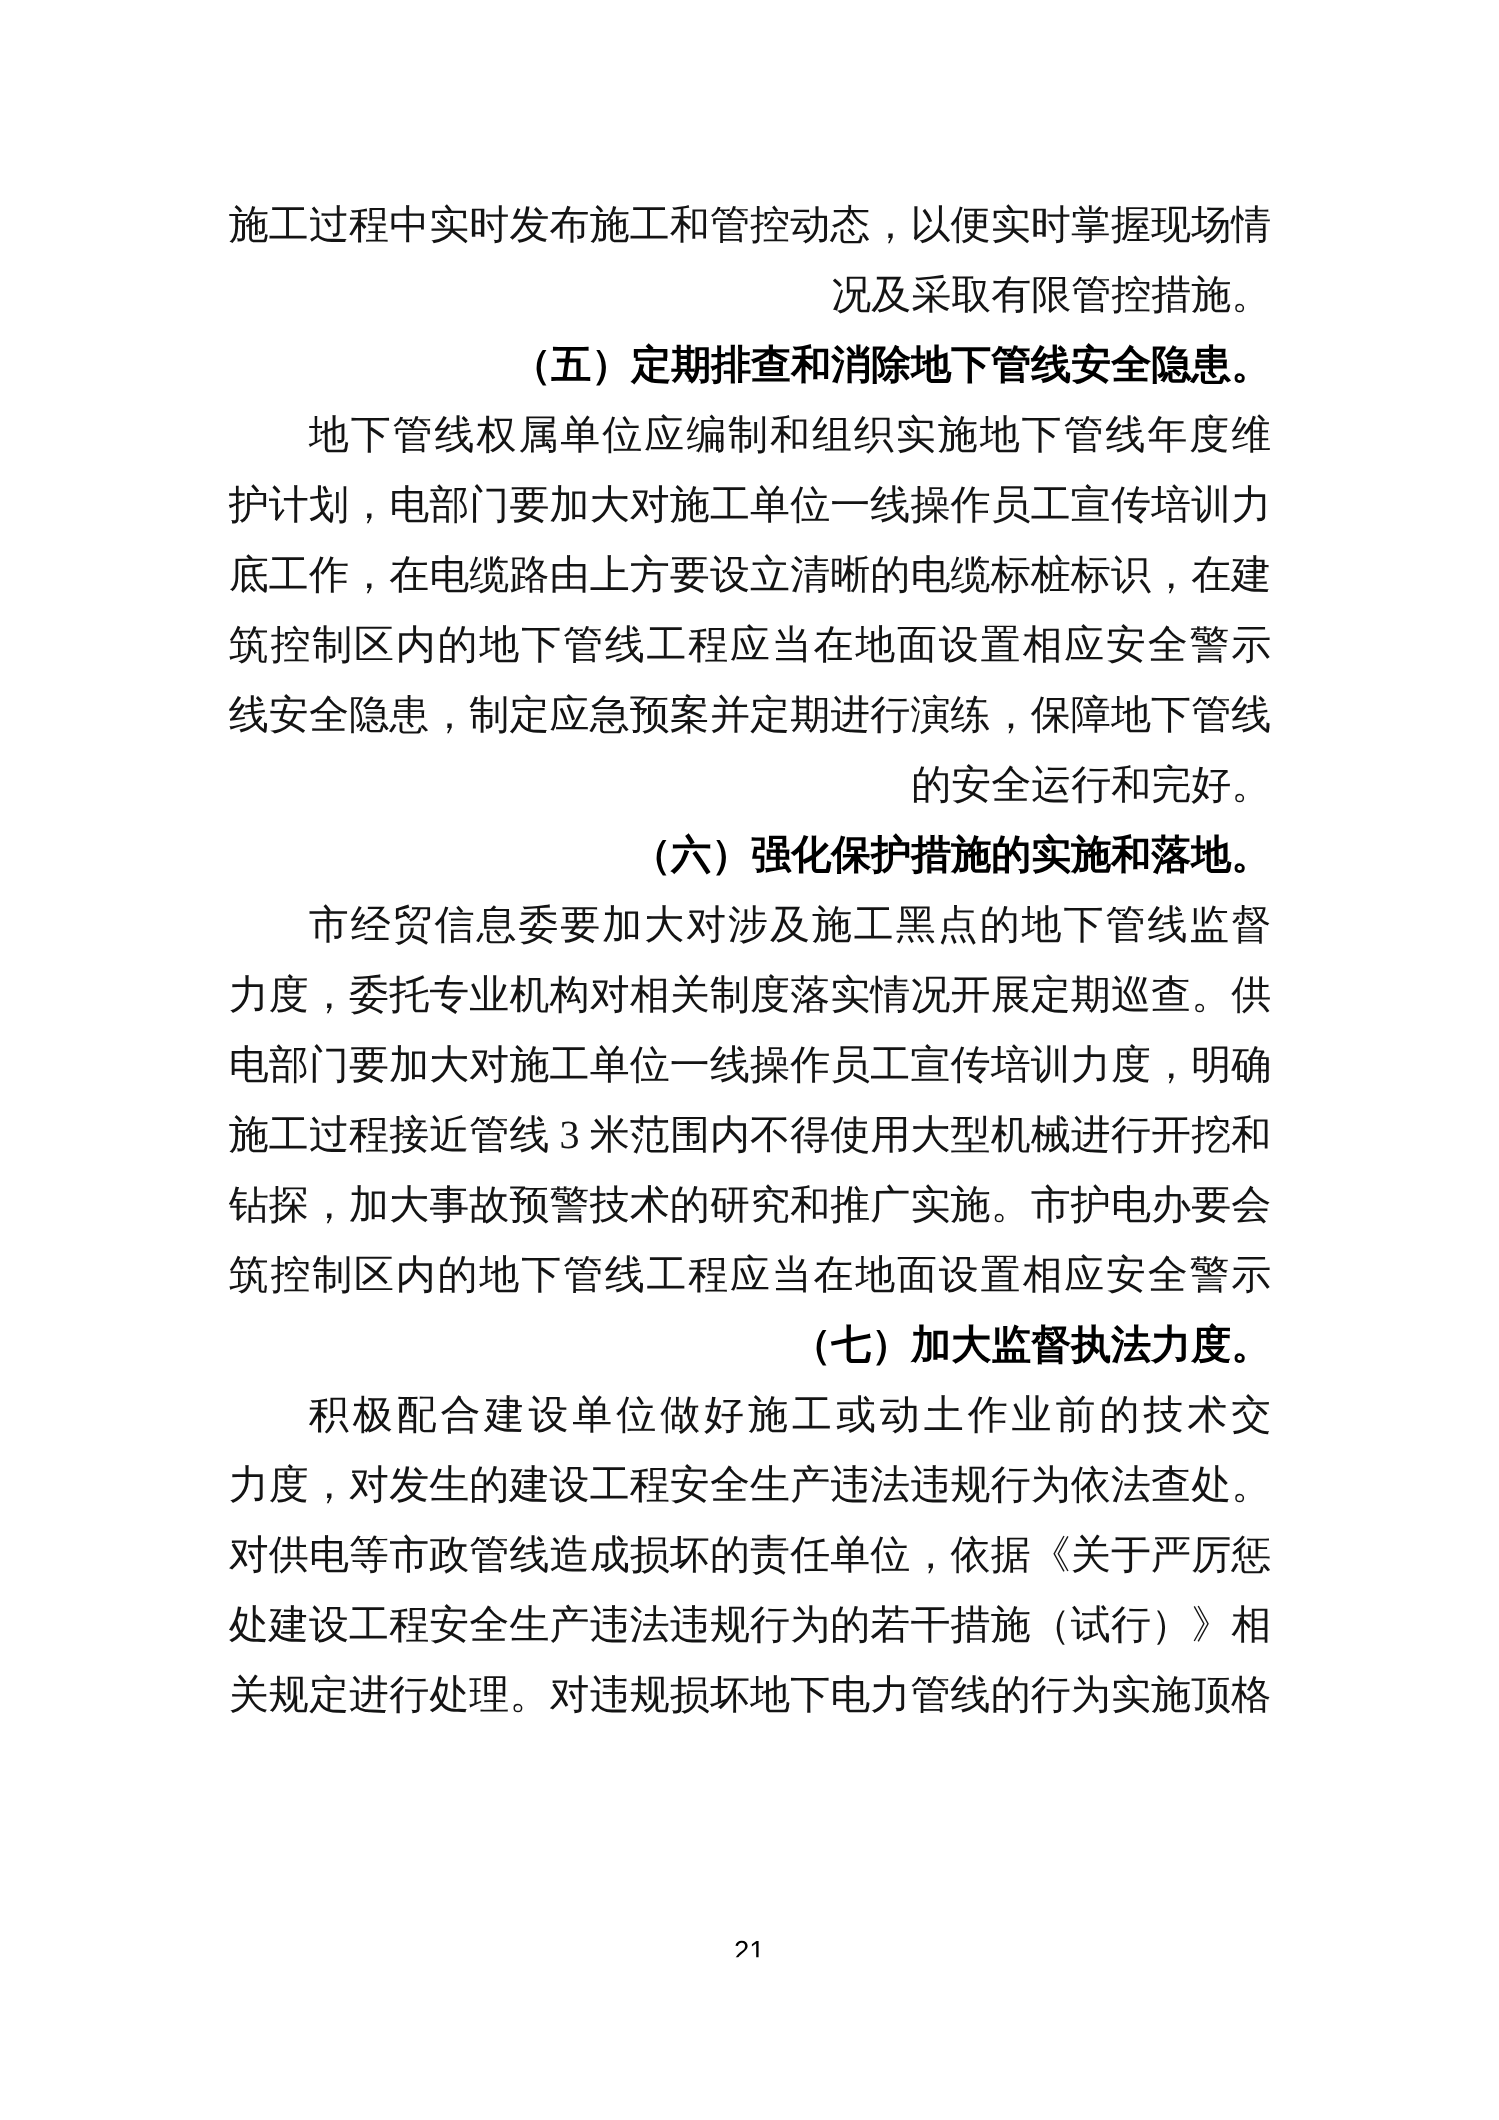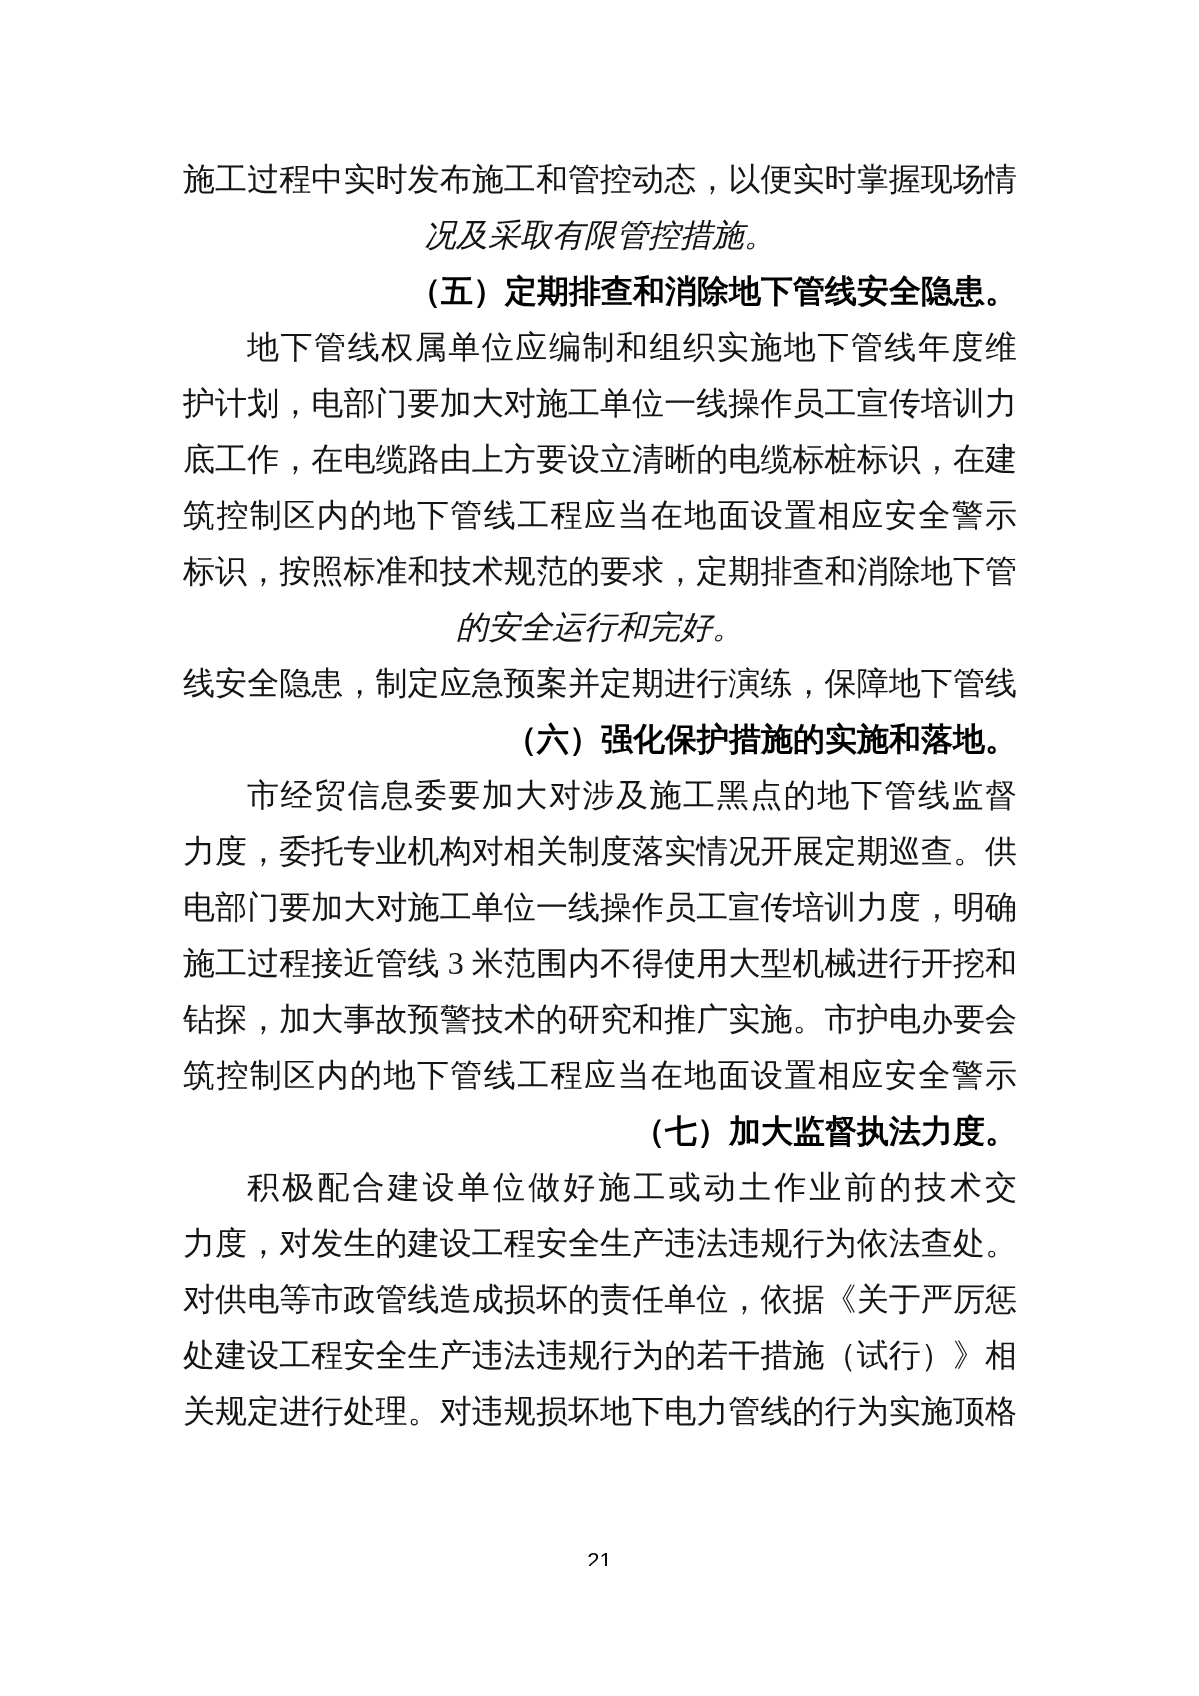--- a/index.html
+++ b/index.html
@@ -26,22 +26,21 @@
     line-height: 56px;
     height: 56px;
     color: #141414;
     overflow: hidden;
   }
   .line.full {
     text-align: justify;
     text-align-last: justify;
   }
   .line.endline {
-    text-align: center;
-    font-style: italic;
+    text-align: right;
   }
   .line.indent {
     text-indent: 2em;
   }
   .line.heading {
     font-family: "Liberation Sans", sans-serif;
     font-weight: bold;
     text-indent: 2em;
     text-align: right;
     color: #000000;
@@ -63,23 +62,22 @@
 
 <div class="page">
   <div class="textblock">
     <div class="line full">施工过程中实时发布施工和管控动态，以便实时掌握现场情</div>
     <div class="line endline">况及采取有限管控措施。</div>
     <div class="line heading">（五）定期排查和消除地下管线安全隐患。</div>
     <div class="line full indent">地下管线权属单位应编制和组织实施地下管线年度维</div>
     <div class="line full">护计划，电部门要加大对施工单位一线操作员工宣传培训力度</div>
     <div class="line full">底工作，在电缆路由上方要设立清晰的电缆标桩标识，在建</div>
     <div class="line full">筑控制区内的地下管线工程应当在地面设置相应安全警示</div>
-    <div class="line full">标识，按照标准和技术规范的要求，定期排查和消除地下管</div>
+    <div class="line full">线安全隐患，制定应急预案并定期进行演练，保障地下管线</div>
     <div class="line endline">的安全运行和完好。</div>
-    <div class="line full">线安全隐患，制定应急预案并定期进行演练，保障地下管线</div>
     <div class="line heading">（六）强化保护措施的实施和落地。</div>
     <div class="line full indent">市经贸信息委要加大对涉及施工黑点的地下管线监督</div>
     <div class="line full">力度，委托专业机构对相关制度落实情况开展定期巡查。供</div>
     <div class="line full">电部门要加大对施工单位一线操作员工宣传培训力度，明确</div>
     <div class="line full">施工过程接近管线 3 米范围内不得使用大型机械进行开挖和</div>
     <div class="line full">钻探，加大事故预警技术的研究和推广实施。市护电办要会</div>
     <div class="line full">筑控制区内的地下管线工程应当在地面设置相应安全警示</div>
     <div class="line heading">（七）加大监督执法力度。</div>
     <div class="line full indent">积极配合建设单位做好施工或动土作业前的技术交</div>
     <div class="line full">力度，对发生的建设工程安全生产违法违规行为依法查处。</div>

